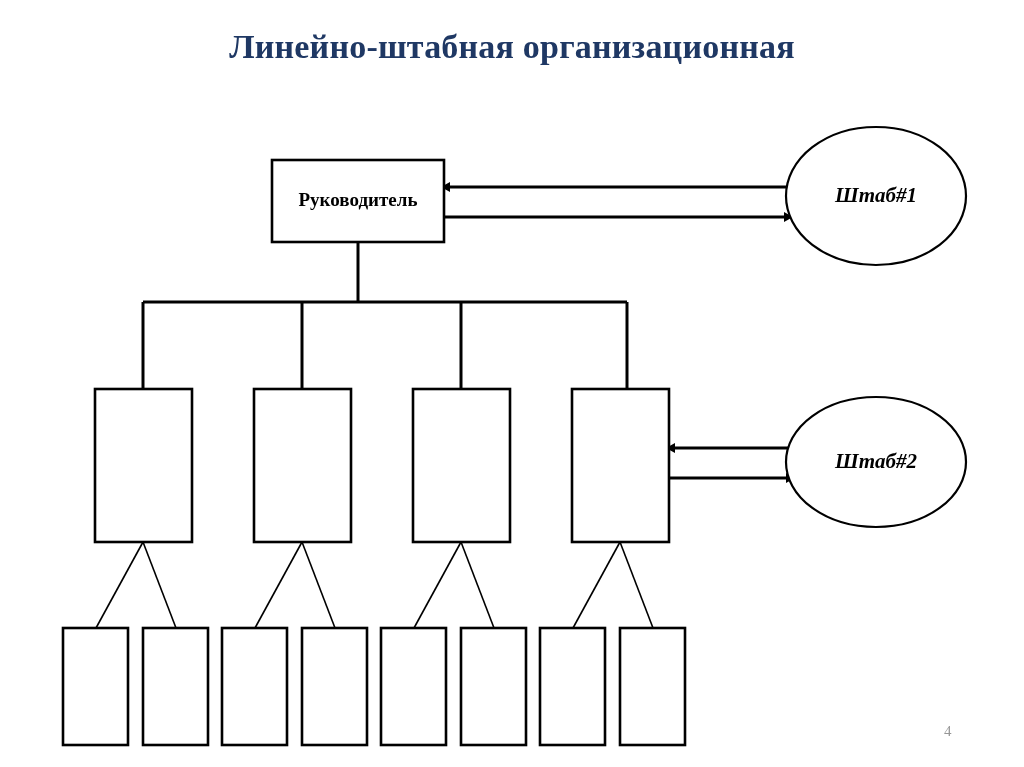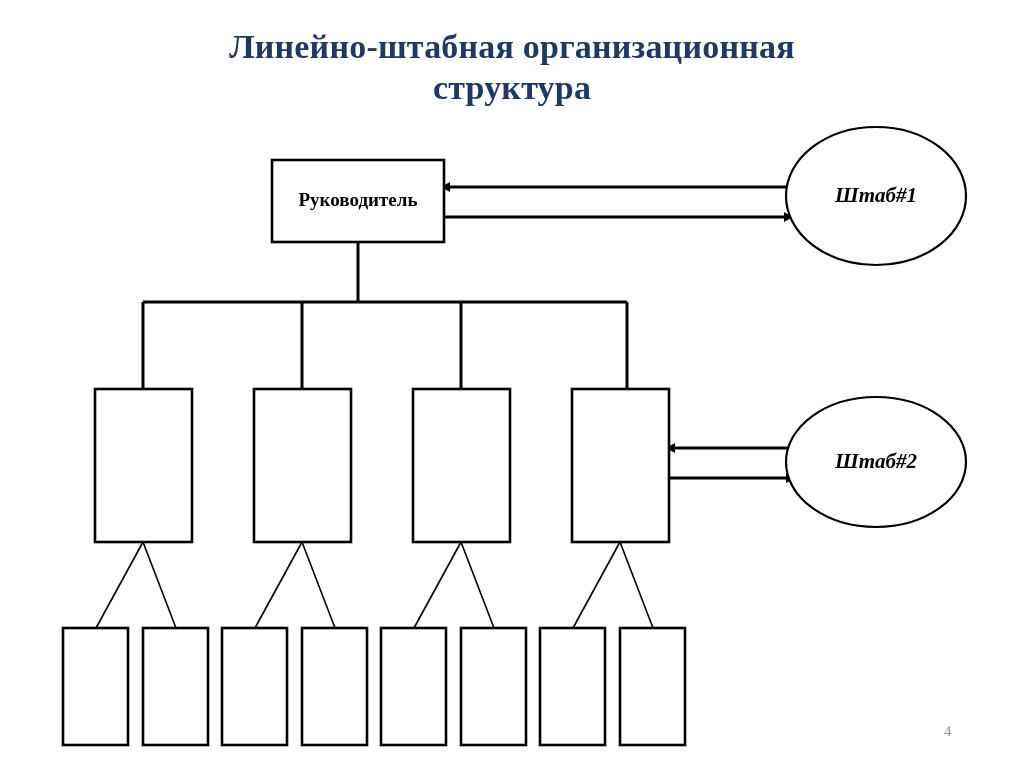--- a/index.html
+++ b/index.html
@@ -73,21 +73,20 @@
     dominant-baseline: middle;
   }
 </style>
 </head>
 <body>
 
 <div id="slide">
 
   <div id="slide-title">
     <div>Линейно-штабная организационная</div>
-    <div>структура</div>
   </div>
 
   <svg id="diagram" viewBox="0 0 1024 767">
     <defs>
       <marker id="arrow-left" markerWidth="10" markerHeight="10" refX="9" refY="5" orient="auto-start-reverse" markerUnits="userSpaceOnUse">
         <path d="M 9 0 L 0 5 L 9 10 z" fill="#000000"></path>
       </marker>
       <marker id="arrow-right" markerWidth="10" markerHeight="10" refX="1" refY="5" orient="auto" markerUnits="userSpaceOnUse">
         <path d="M 1 0 L 10 5 L 1 10 z" fill="#000000"></path>
       </marker>

